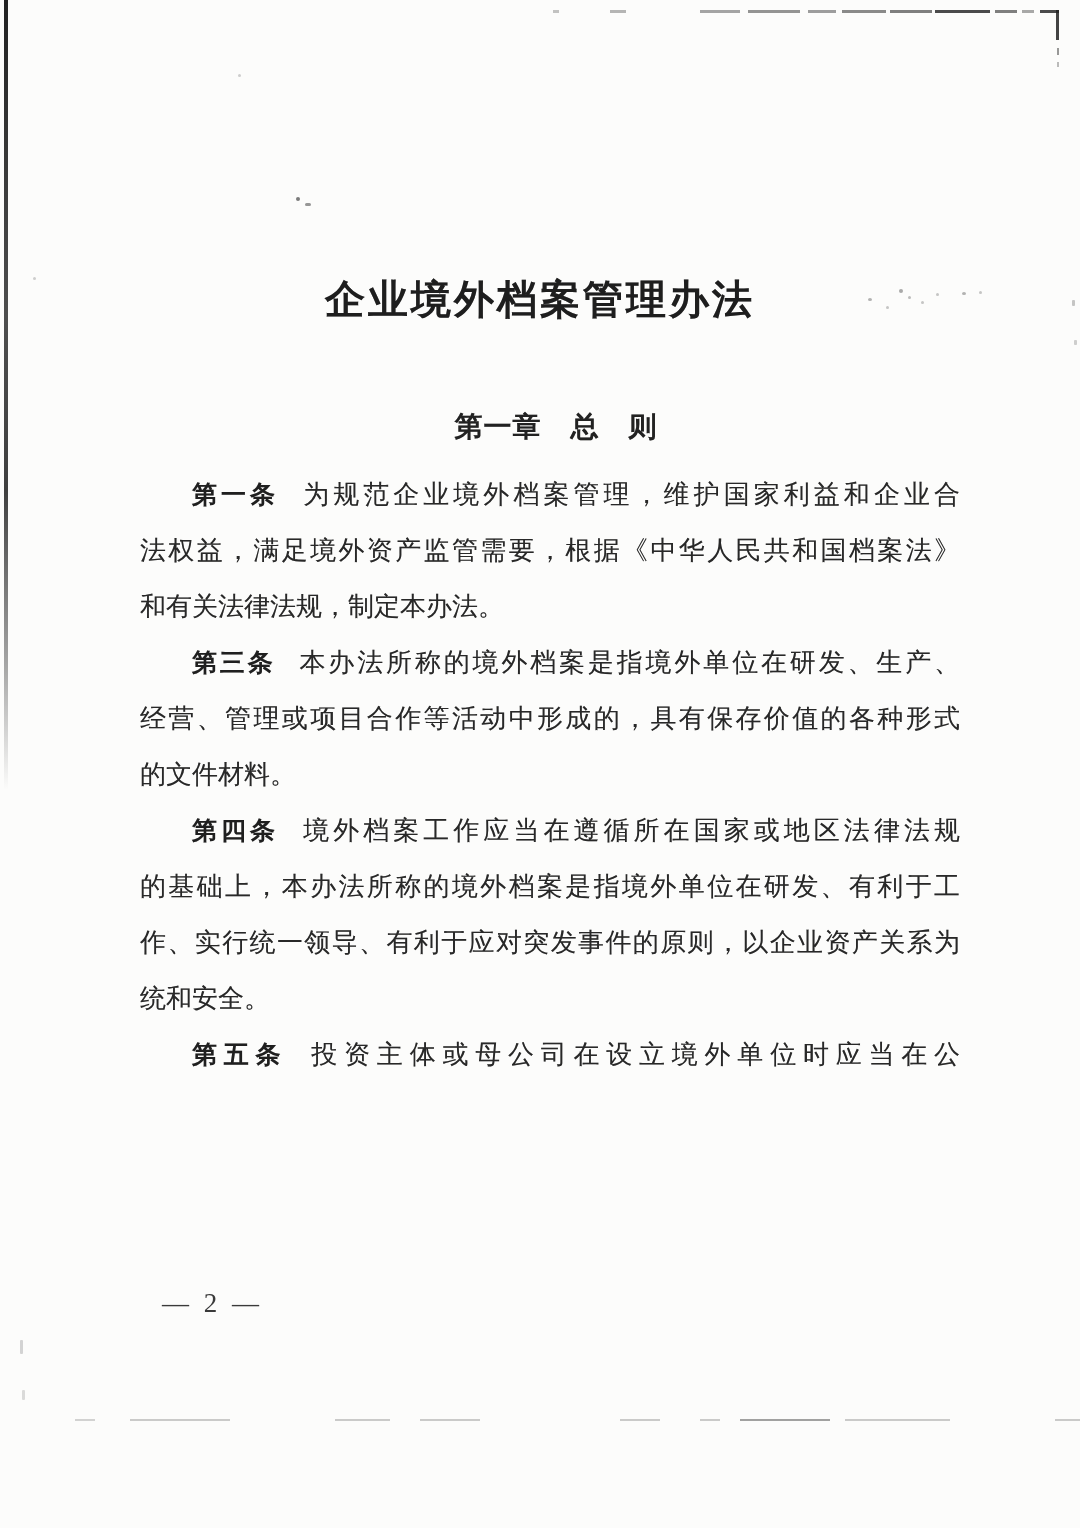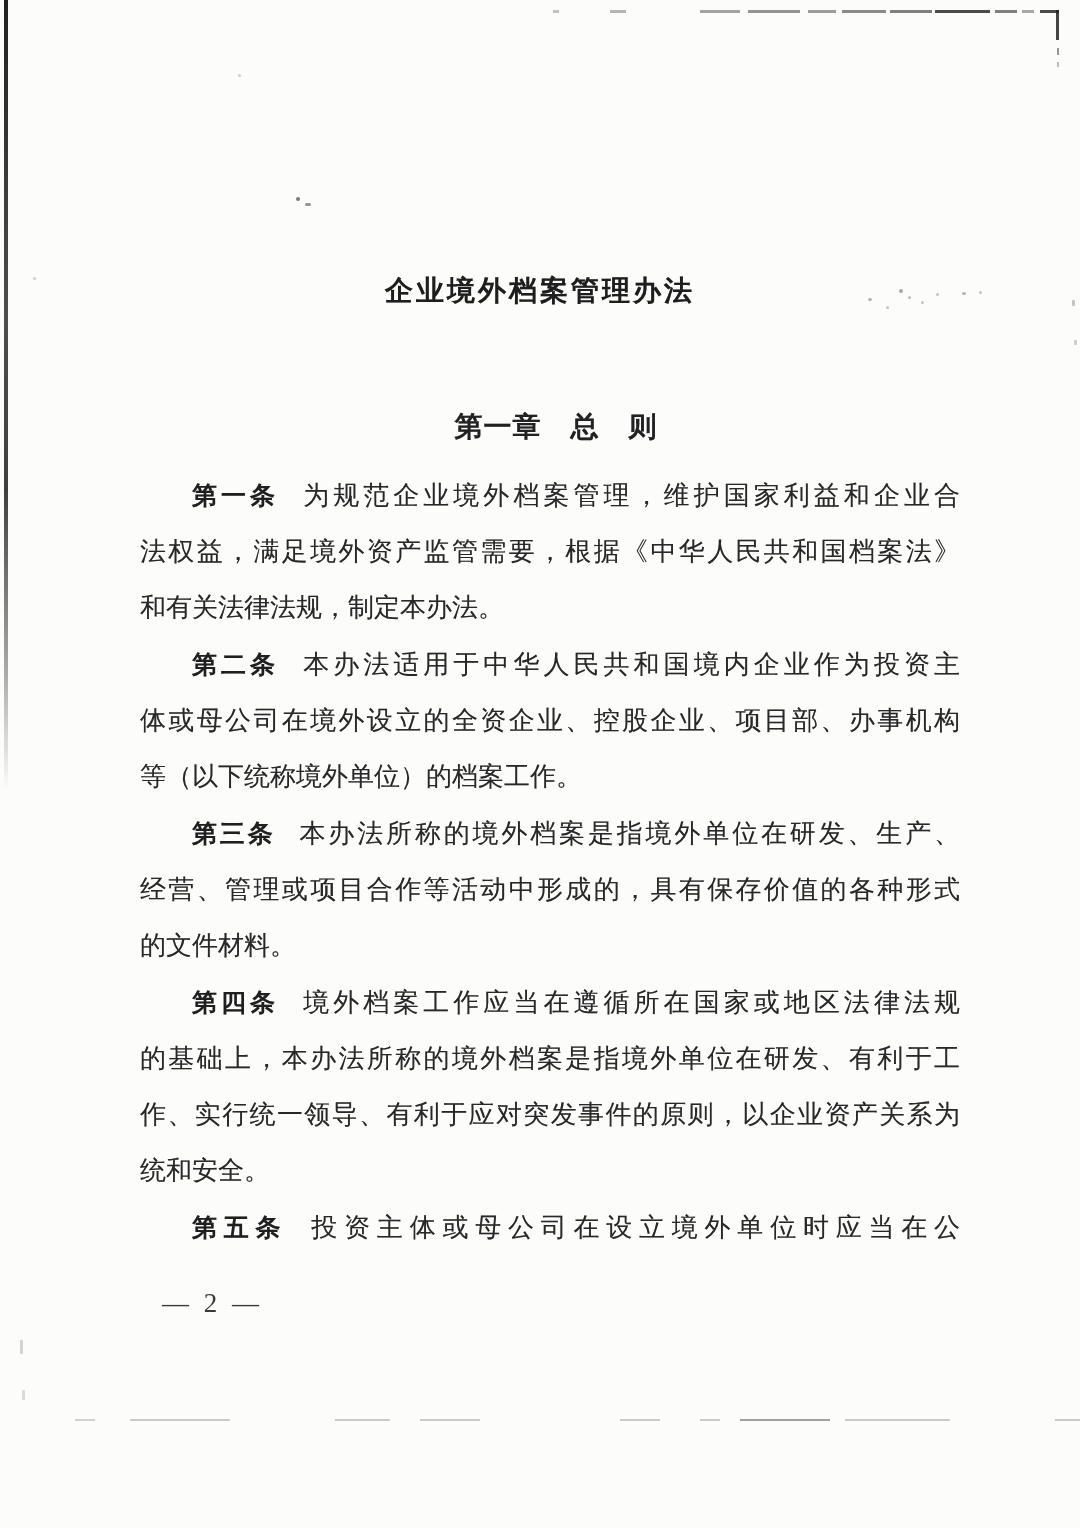--- a/index.html
+++ b/index.html
@@ -14,21 +14,21 @@
     color: #262626;
   }
 
   
   .title {
     position: absolute;
     top: 272px; left: 0;
     width: 100%;
     margin: 0;
     text-align: center;
-    font-size: 28px;
+    font-size: 40px;
     font-weight: 700;
     letter-spacing: 3px;
     color: #1e1e1e;
     text-shadow: 0 0 0.6px rgba(30,30,30,.45);
   }
   .chapter {
     position: absolute;
     top: 392px; left: 0;
     width: 100%;
     margin: 16px;
@@ -52,21 +52,21 @@
   .line {
     text-align: justify;
     text-align-last: justify;
     white-space: nowrap;
   }
   .line.first { text-indent: 52px; }
   .line.last { text-align-last: left; }
   .art-label {
     font-weight: 700;
     margin-right: 24px;
-    font-family: Liberation Sans, sans-serif;
+    font-family: Liberation Serif, serif;
     font-size: 25px;
     color: #1f1f1f;
   }
   .pageno {
     position: absolute;
     top: 1288px; left: 162px;
     font-size: 27px;
     letter-spacing: 4px;
     color: #3a3a3a;
   }
@@ -151,25 +151,20 @@
 
   <h1 class="title">企业境外档案管理办法</h1>
   <h2 class="chapter">第一章　总　则</h2>
   <div class="articles">
       <div class="article">
         <div class="line first"><span class="art-label">第一条</span><span>为规范企业境外档案管理，维护国家利益和企业合</span></div>
         <div class="line">法权益，满足境外资产监管需要，根据《中华人民共和国档案法》</div>
         <div class="line last">和有关法律法规，制定本办法。</div>
       </div>
       <div class="article">
-        <div class="line first"><span class="art-label">第二条</span><span>本办法适用于中华人民共和国境内企业作为投资主</span></div>
-        <div class="line">体或母公司在境外设立的全资企业、控股企业、项目部、办事机构</div>
-        <div class="line last">等（以下统称境外单位）的档案工作。</div>
-      </div>
-      <div class="article">
         <div class="line first"><span class="art-label">第三条</span><span>本办法所称的境外档案是指境外单位在研发、生产、</span></div>
         <div class="line">经营、管理或项目合作等活动中形成的，具有保存价值的各种形式</div>
         <div class="line last">的文件材料。</div>
       </div>
       <div class="article">
         <div class="line first"><span class="art-label">第四条</span><span>境外档案工作应当在遵循所在国家或地区法律法规</span></div>
         <div class="line">的基础上，本办法所称的境外档案是指境外单位在研发、有利于工</div>
         <div class="line">作、实行统一领导、有利于应对突发事件的原则，以企业资产关系为</div>
         <div class="line last">统和安全。</div>
       </div>

